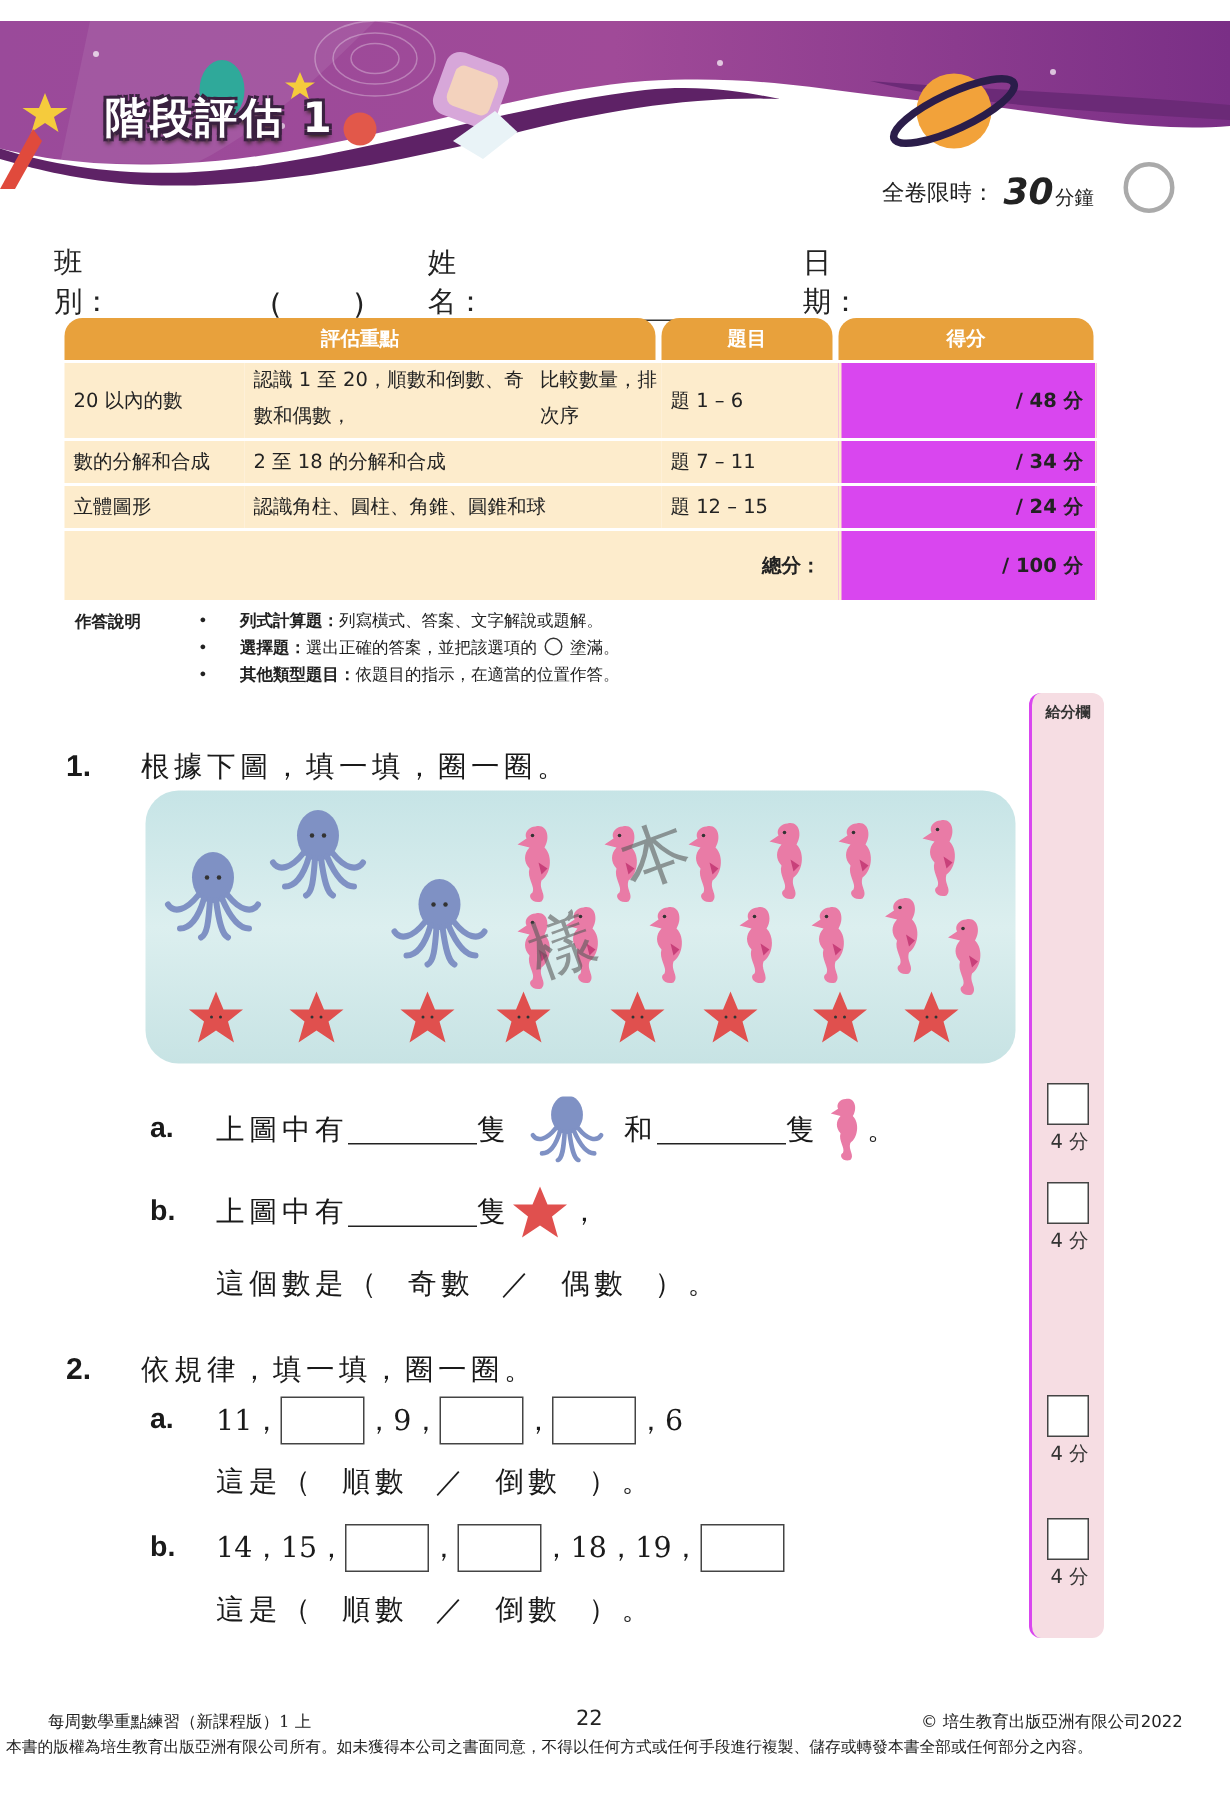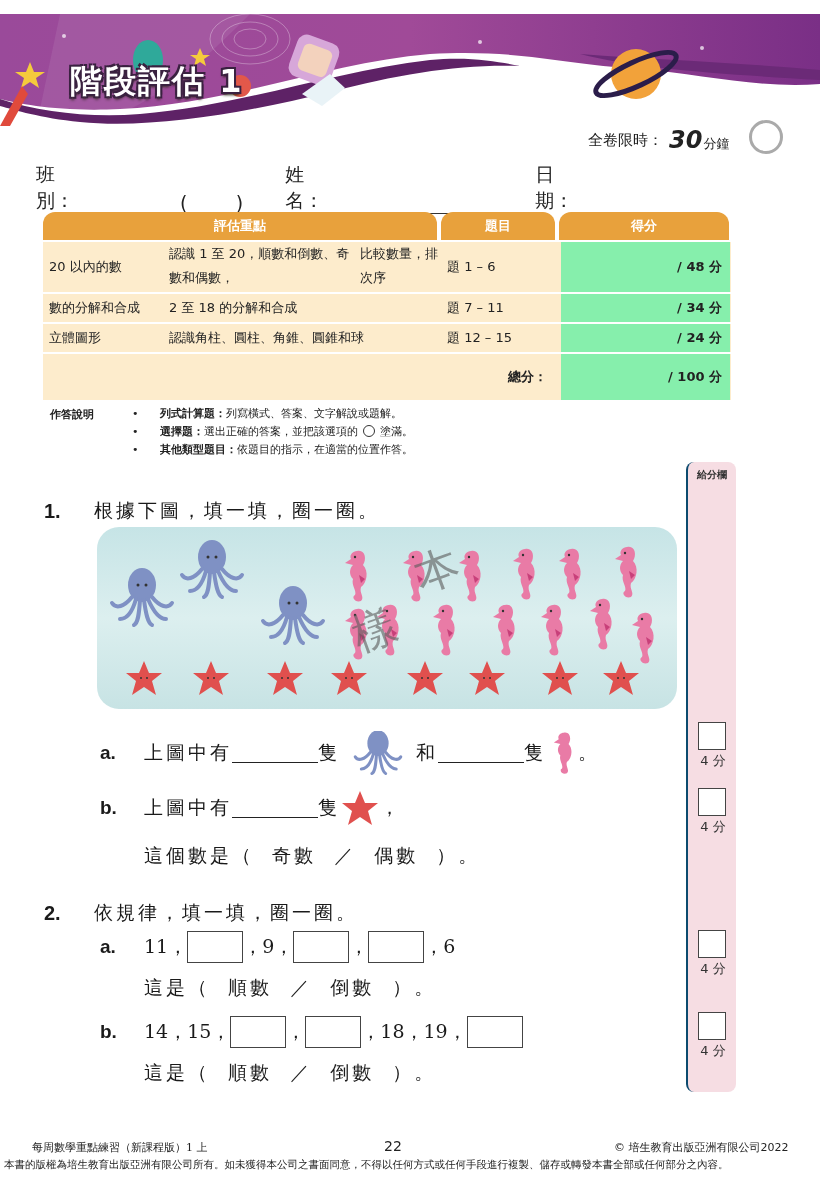--- a/index.html
+++ b/index.html
@@ -2,54 +2,54 @@
 <html><head>
 <meta charset="utf-8">
 <style>
   * { box-sizing: border-box; margin: 0; padding: 0; }
   body { width: 820px; height: 1200px; background: #ffffff; position: relative; overflow: hidden;
          font-family: "DejaVu Sans", "Liberation Sans", sans-serif; color: #1a1a1a; }
   .abs { position: absolute; }
 
   
   #banner { left: 0; top: 14px; width: 820px; height: 120px; }
-  #title { left: 70px; top: 60px; font-size: 32px; font-weight: bold; color: #fff;
+  #title { left: 70px; top: 60px; font-size: 28px; font-weight: bold; color: #fff;
            letter-spacing: 2px;
            text-shadow: -2px -2px 0 #3a2140, 2px -2px 0 #3a2140, -2px 2px 0 #3a2140, 2px 2px 0 #3a2140, 0 3px 3px #221; }
-  #time-limit { left: 588px; top: 114px; font-size: 15px; color: #222; display: flex; align-items: center; margin-top: 12px; }
+  #time-limit { left: 588px; top: 114px; font-size: 15px; color: #222; display: flex; align-items: center; }
   #time-limit .num { font-size: 24px; font-weight: bold; font-style: italic; margin-left: 6px; }
   #time-limit .unit { font-size: 13px; margin-left: 1px; }
   .stopwatch { width: 34px; height: 34px; border: 3px solid #aaa; border-radius: 50%; position: absolute; left: 86px; top: -6px; z-index: -1; }
 
   
   #info { left: 36px; top: 162px; width: 700px; display: flex; font-size: 19px; color: #222; }
   .info-field { display: flex; align-items: flex-end; margin-right: 42px; }
   .info-line { display: inline-block; border-bottom: 1.5px solid #333; height: 22px; margin-left: 4px; }
 
   
   #assess { left: 43px; top: 212px; width: 688px; font-size: 13px; color: #222; }
   .th-row { display: flex; height: 28px; }
   .th { background: #e8a13c; color: #fff; font-weight: bold; display: flex; align-items: center; justify-content: center;
         border-radius: 12px 12px 0 0; font-size: 13px; margin-right: 4px; }
   .tr { display: flex; border-top: 2px solid #fff; }
   .td { background: #fdeccc; display: flex; align-items: center; padding-left: 6px; }
-  .td.score { background: #86efac; justify-content: flex-end; padding-right: 8px; font-weight: bold; border-left: 2px solid #fdeccc; border-right: 1px solid #fdeccc; }
+  .td.score { background: #d946ef; justify-content: flex-end; padding-right: 8px; font-weight: bold; border-left: 2px solid #fdeccc; border-right: 1px solid #fdeccc; }
 
   
   #instr { left: 50px; top: 405px; font-size: 11px; color: #222; }
   #instr .lbl { font-weight: bold; position: absolute; left: 0; top: 2px; width: 70px; }
   #instr ul { position: absolute; left: 82px; top: 0; list-style: none; width: 420px; }
   #instr li { line-height: 18px; white-space: nowrap; }
   #instr li::before { content: "•"; margin-right: 18px; }
   #instr b { font-weight: bold; }
   .circle-glyph { display: inline-block; width: 12px; height: 12px; border: 1.3px solid #333; border-radius: 50%; vertical-align: -2px; margin: 0 5px; }
 
   
   #score-col { left: 686px; top: 462px; width: 50px; height: 630px; background: #f6dde3; border-radius: 8px;
-               border-left: 2px solid #0c4a6e; }
+               border-left: 2px solid #d946ef; }
   #score-col .hdr { text-align: center; font-size: 10px; font-weight: bold; color: #333; margin-top: 6px; }
   .score-box { position: absolute; left: 10px; width: 28px; height: 28px; background: #fff; border: 1.5px solid #444; }
   .score-pts { position: absolute; left: 0; width: 50px; text-align: center; font-size: 13px; color: #333; }
 
   
   .qnum { font-family: "Liberation Sans", sans-serif; font-weight: bold; font-size: 20px; }
   .qtext { font-family: "DejaVu Serif", serif; font-size: 19px; letter-spacing: 3px; }
   .sub { font-family: "Liberation Sans", sans-serif; font-weight: bold; font-size: 19px; }
   .blank { display: inline-block; width: 86px; border-bottom: 1.5px solid #222; height: 20px; vertical-align: -2px; }
   .ansbox { display: inline-block; width: 56px; height: 32px; border: 1.5px solid #444; background: #fff; vertical-align: middle; }

